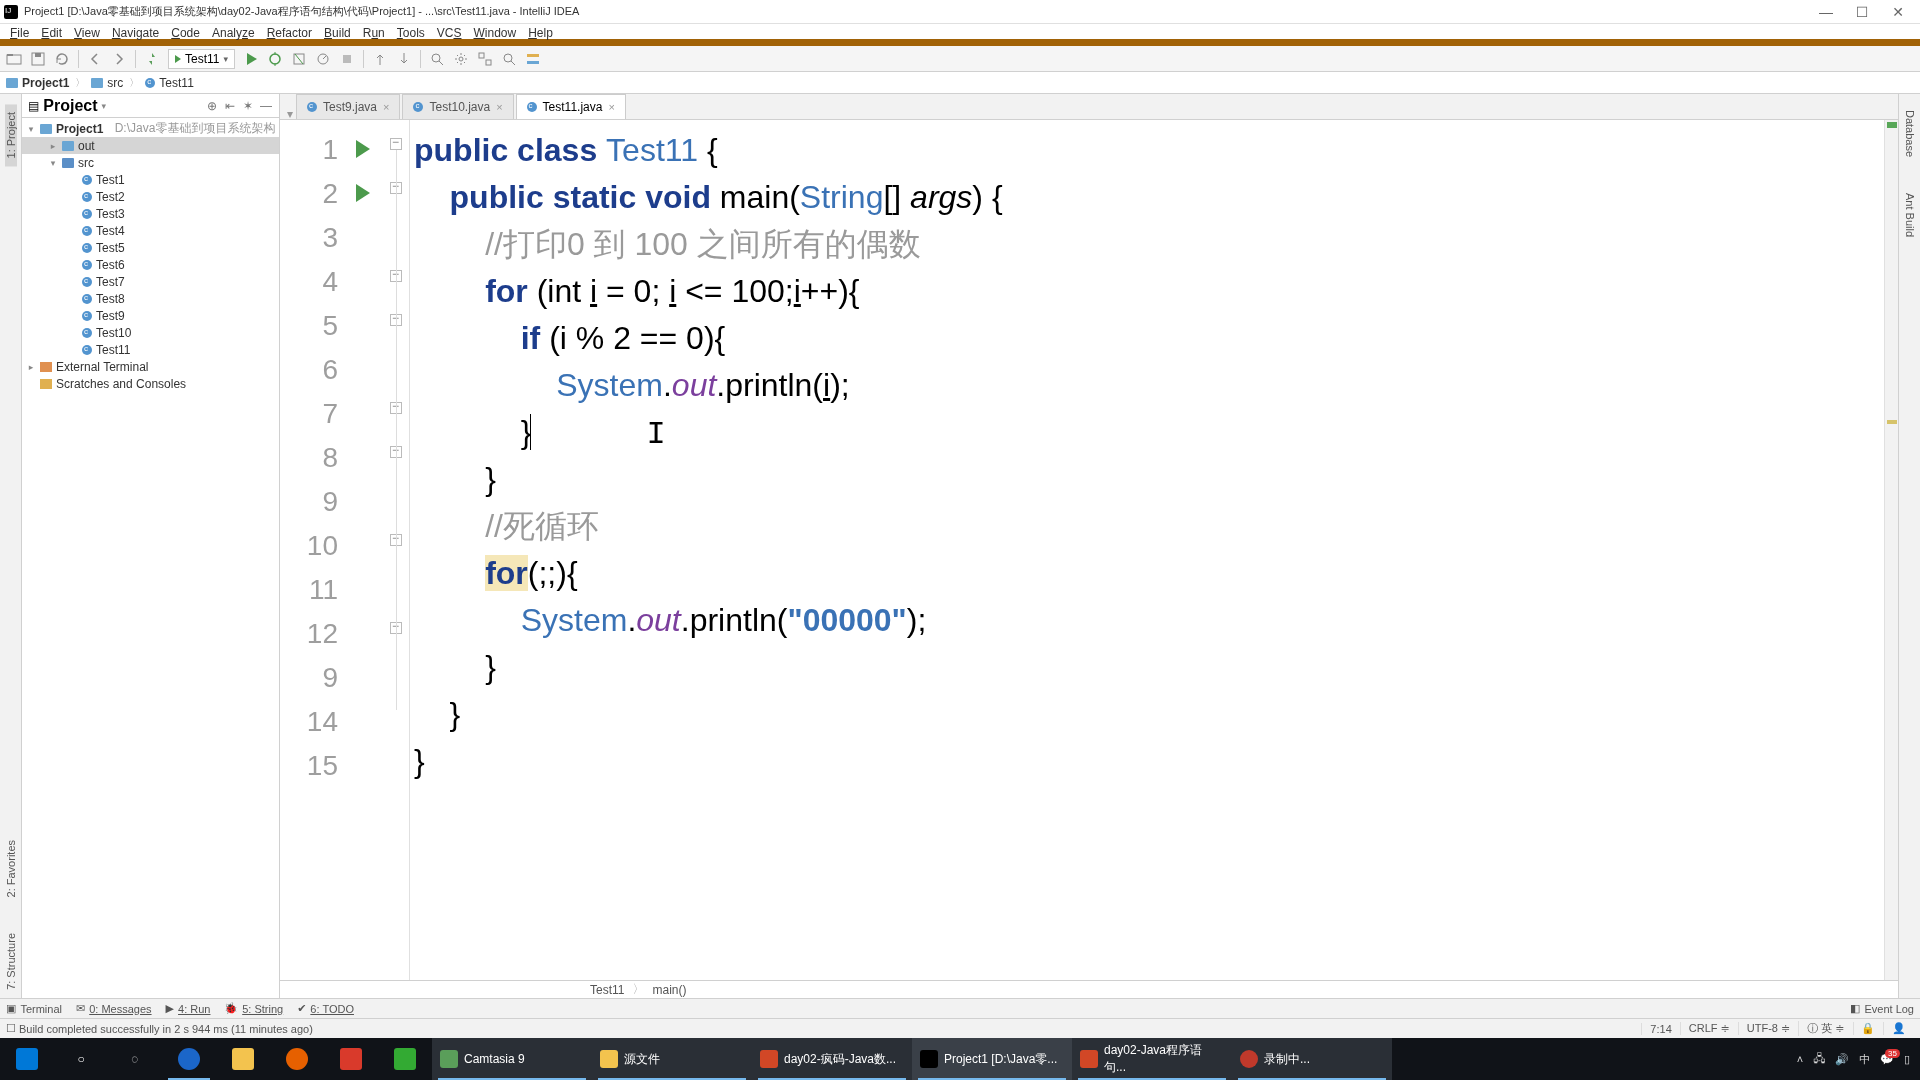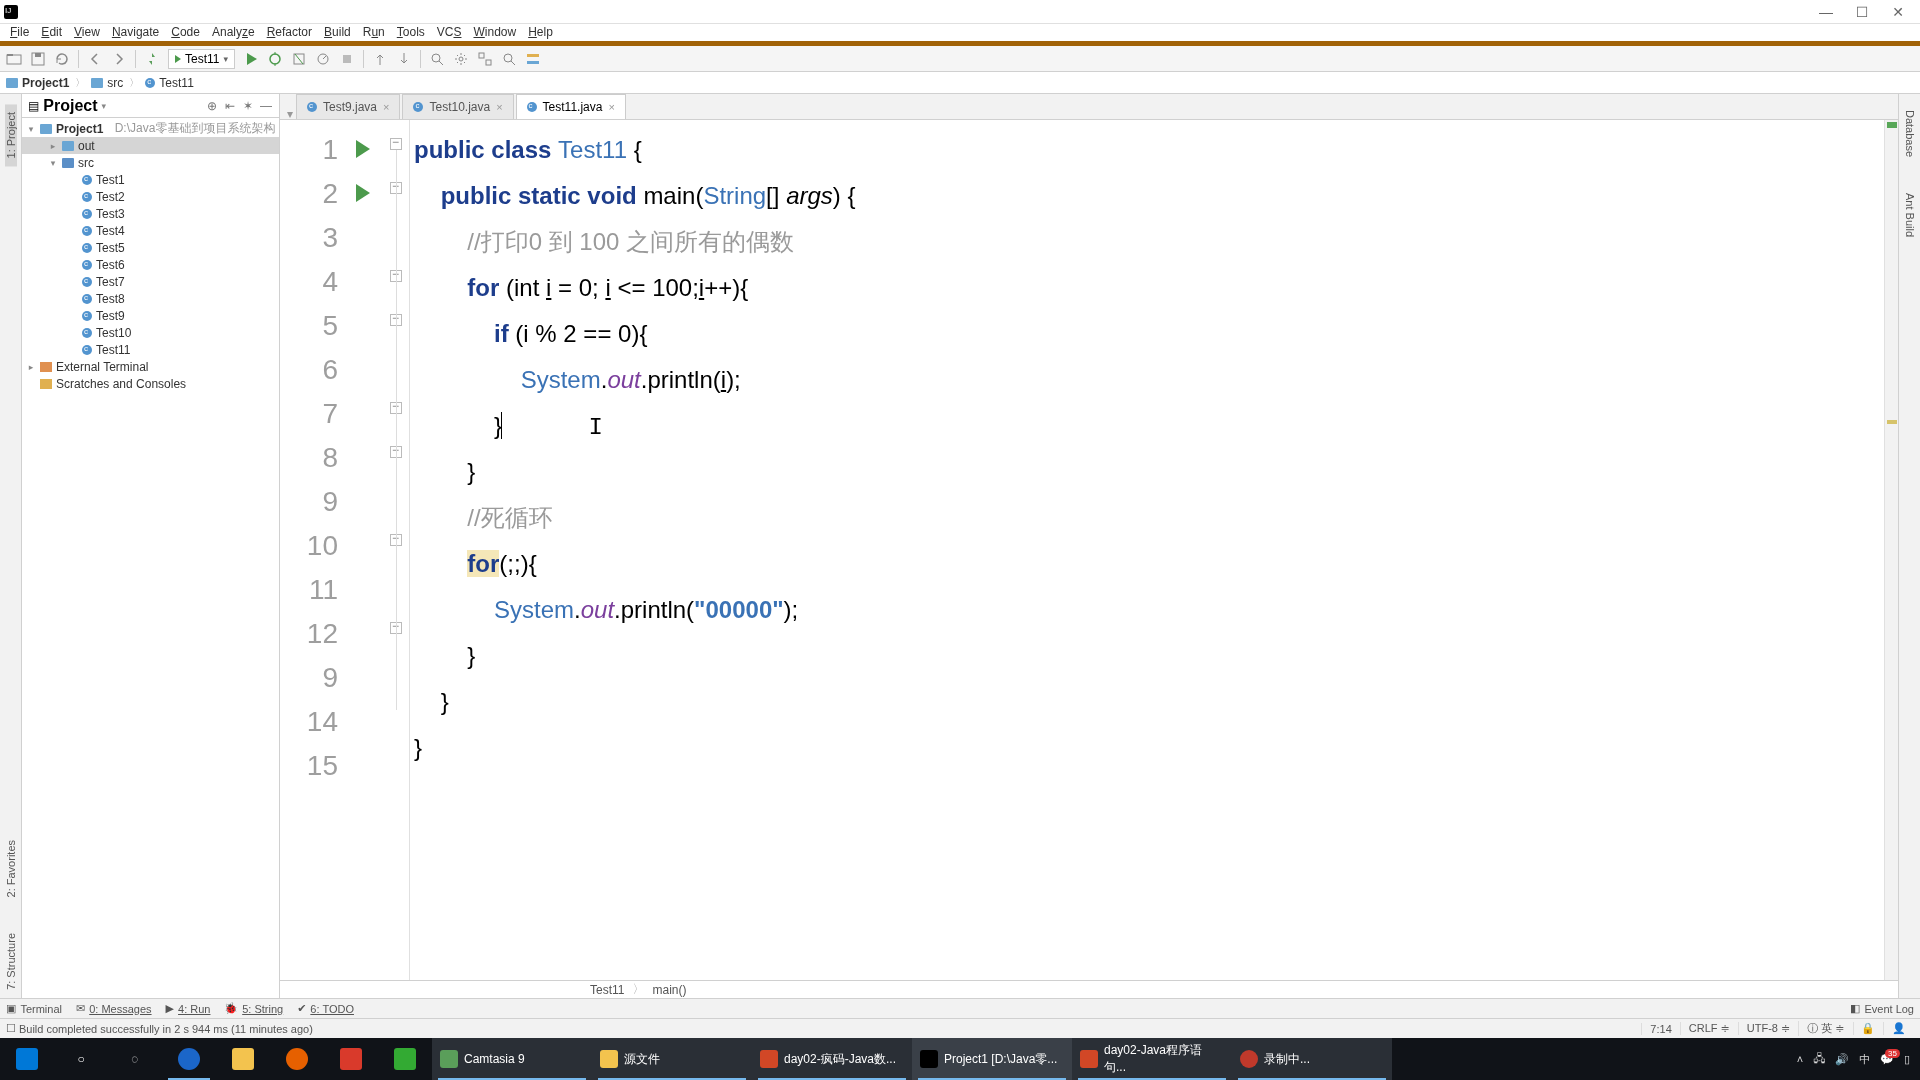--- a/index.html
+++ b/index.html
@@ -7,21 +7,21 @@
 
 
 .title-bar { height: 24px; background: #fff; display: flex; align-items: center; padding: 0 4px; border-bottom: 1px solid #e0e0e0; }
 .title-bar .app-icon { width: 14px; height: 14px; background: #000; margin-right: 6px; border-radius: 2px; position: relative; }
 .title-bar .app-icon::after { content:"IJ"; color:#fff; font-size:8px; position:absolute; left:1px; top:1px; }
 .title-bar .title-text { font-size: 11px; color: #333; }
 .title-ctl { margin-left: auto; display: flex; gap: 16px; padding-right: 8px; }
 .title-ctl span { width: 20px; text-align: center; color: #666; font-size: 14px; }
 
 
-.menu-bar { height: 22px; display: flex; align-items: flex-end; padding: 0 4px; border-bottom: 5px solid #a16207; }
+.menu-bar { height: 22px; display: flex; align-items: flex-start; padding: 0 4px; border-bottom: 7px solid #a16207; }
 .menu-bar span { padding: 2px 6px; font-size: 12px; color: #333; }
 .menu-bar span u { text-decoration: underline; }
 
 
 .tool-bar { height: 26px; display: flex; align-items: center; padding: 0 6px; gap: 8px; border-bottom: 1px solid #d0d0d0; background: #f5f5f5; }
 .tool-sep { width: 1px; height: 18px; background: #ccc; }
 .tool-icon { width: 16px; height: 16px; display: inline-block; }
 .tool-icon svg { width: 100%; height: 100%; }
 .run-combo { display:flex; align-items:center; border:1px solid #ccc; padding:1px 6px; background:#fff; height:20px; gap:4px;}
 .run-combo .dd { font-size:9px; color:#666;}
@@ -63,21 +63,21 @@
 
 .code-wrap { flex:1; display:flex; position:relative; background:#fff;}
 .gutter { width: 72px; text-align:right; padding-right:14px; color:#9e9e9e; font-family:"Consolas","Courier New",monospace; font-size:28px; line-height:44px; padding-top:8px; position:relative;}
 .icon-gutter { width:32px; position:relative;}
 .icon-gutter .tri { position:absolute; left:4px; width:0;height:0;border-left:14px solid #4c9a4c;border-top:9px solid transparent;border-bottom:9px solid transparent;}
 .fold-gutter { width:26px; border-right:1px solid #e0e0e0; position:relative;}
 .fold-mark { position:absolute; left:6px; width:12px; height:12px; border:1px solid #bbb; background:#fff;}
 .fold-mark::after{content:"−"; position:absolute; left:1px; top:-4px; color:#888; font-size:12px;}
 .fold-line { position:absolute; left:12px; width:1px; background:#ddd;}
 
-.code { flex:1; font-family:"Consolas","Courier New",monospace; font-size:24px; line-height:44px; padding-top:8px; padding-left:4px; white-space:pre; position:relative;}
+.code { flex:1; font-family:"Consolas","Courier New",monospace; font-size:32px; line-height:44px; padding-top:8px; padding-left:4px; white-space:pre; position:relative;}
 .kw { color:#1d3d8c; font-weight:bold;}
 .cls { color:#3a72b5;}
 .field { color:#7b3f9d; font-style:italic;}
 .comment { color:#9a9a9a;}
 .str { color:#3a72b5; font-weight:bold;}
 .method { }
 .param { font-style: italic; }
 .caret { border-left: 1px solid #000; margin-left:-1px;}
 .hl-for { background:#f5e7b8;}
 
@@ -106,20 +106,21 @@
 .taskbar .wide { min-width:160px; justify-content:flex-start; padding:0 8px; gap:6px; font-size:12px; color:#fff;}
 .taskbar .wide.active{ background:#2a2f36;}
 .taskbar .tray { margin-left:auto; display:flex; align-items:center; gap:10px; padding:0 10px; color:#ddd; font-size:11px;}
 .tb-ico { width:22px; height:22px; border-radius:3px;}
 </style>
 </head>
 <body>
 
 <div class="title-bar">
   <div class="app-icon"></div>
+  <div class="title-text">Project1 [D:\Java零基础到项目系统架构\day02-Java程序语句结构\代码\Project1] - ...\src\Test11.java - IntelliJ IDEA</div>
   <div class="title-ctl">
     <span>—</span>
     <span>☐</span>
     <span>✕</span>
   </div>
 </div>
 
 <div class="menu-bar">
   <span><u>F</u>ile</span>
   <span><u>E</u>dit</span>

